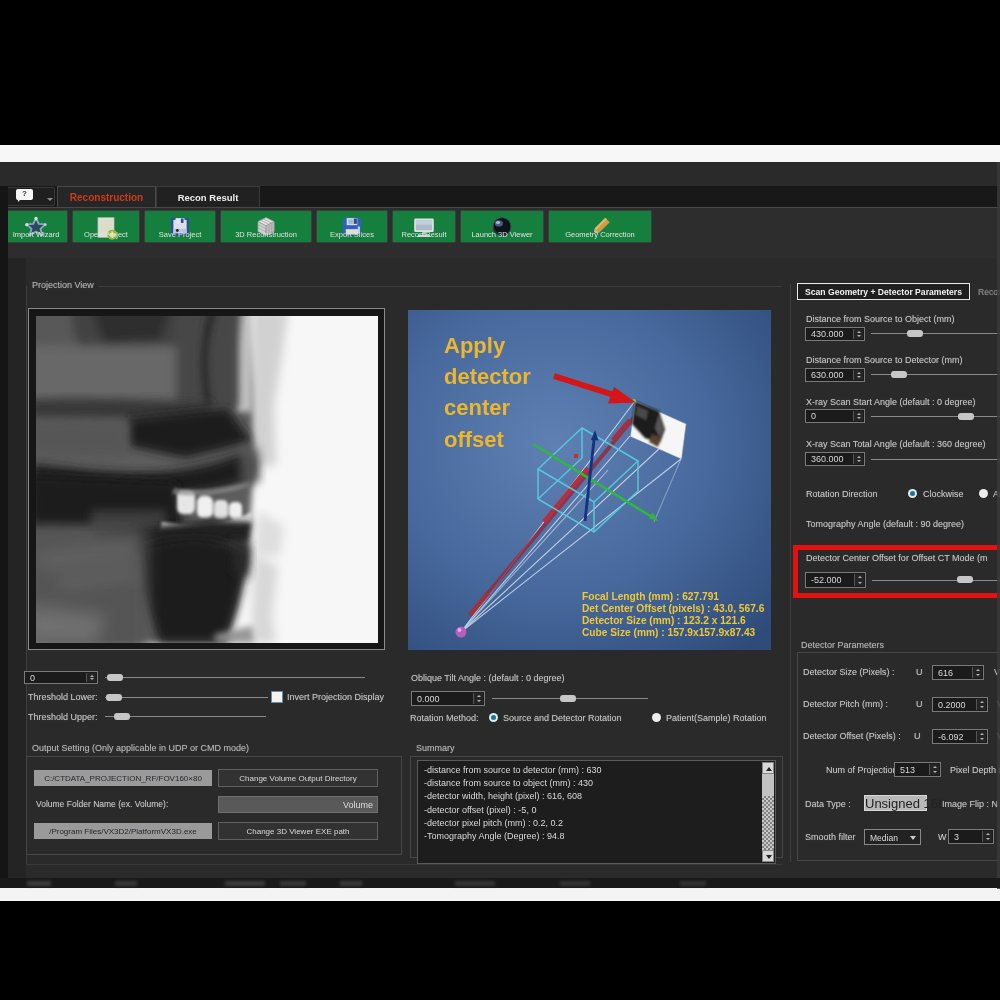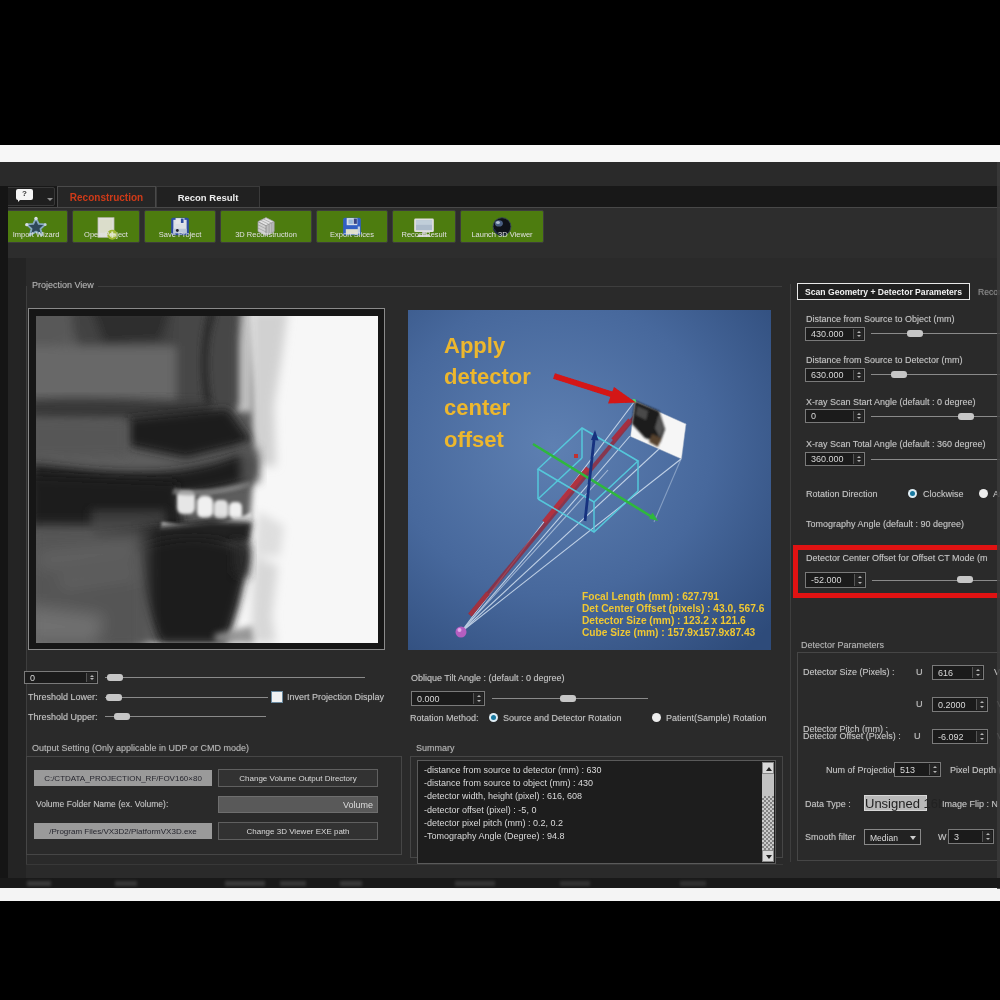--- a/index.html
+++ b/index.html
@@ -25,21 +25,21 @@
   border-radius:3px; }
 .gbox { position:absolute; border:1px solid #464646; }
 .radio { position:absolute; width:9px; height:9px; border-radius:50%; background:#ededed; }
 .radio.sel { background:#dfeef5; }
 .radio.sel:before { content:""; position:absolute; left:2px; top:2px; width:5px; height:5px;
   border-radius:50%; background:#17789f; }
 .btn { position:absolute; background:#323232; border:1px solid #606060; color:#dadada;
   font-size:8px; }
 .btn .c, .cen { position:absolute; left:0; right:0; top:50%; transform:translateY(-50%);
   text-align:center; white-space:nowrap; }
-.tbtn { position:absolute; top:2px; height:33px; background:#4d7c0f;
+.tbtn { position:absolute; top:2px; height:33px; background:#15803d;
   border:1px solid #3d3d3d; border-radius:2px; }
 .ticon { position:absolute; left:50%; top:4px; transform:translateX(-50%); filter:brightness(0.92) saturate(0.85); }
 .tlab { position:absolute; left:0; right:0; bottom:3px; text-align:center;
   font-size:7.5px; color:#e0e0e0; white-space:nowrap; }
 </style>
 </head>
 <body>
 <div id="stage">
 
   <div class="abs" style="left:0; top:145px; width:1000px; height:17px; background:#f7f7f7;"></div>
@@ -136,20 +136,31 @@
     <div class="tbtn" style="left:460px; width:84px;">
       <svg class="ticon" width="25" height="25" viewBox="0 0 28 28">
         <circle cx="14" cy="13" r="10" fill="#10141c"></circle>
         <circle cx="14" cy="13" r="10" fill="none" stroke="#3a4a66" stroke-width="1"></circle>
         <ellipse cx="10.5" cy="9.5" rx="4.5" ry="3.5" fill="#5a7ab0" opacity="0.8"></ellipse>
         <ellipse cx="9.5" cy="8.5" rx="2.2" ry="1.7" fill="#c8d8f0" opacity="0.9"></ellipse>
         <path d="M5 16 a10 10 0 0 0 14 5" stroke="#23304a" stroke-width="2" fill="none"></path>
       </svg>
       <div class="tlab">Launch 3D Viewer</div>
     </div>
+    <div class="tbtn" style="left:548px; width:104px;">
+      <svg class="ticon" width="25" height="25" viewBox="0 0 28 28">
+        <g transform="rotate(45 14 14)">
+          <rect x="10.5" y="2" width="7" height="17" fill="#e8a93c"></rect>
+          <rect x="10.5" y="2" width="2.3" height="17" fill="#f6c96a"></rect>
+          <path d="M10.5 19 h7 l-3.5 5 z" fill="#e8c89a"></path>
+          <path d="M12.8 22.2 l1.2 1.8 l1.2 -1.8 z" fill="#333"></path>
+        </g>
+      </svg>
+      <div class="tlab">Geometry Correction</div>
+    </div>
   </div>
 
   <div class="abs" id="main" style="left:0; top:258px; width:1000px; height:615px; background:#2a2a2a;"></div>
 
   <div class="abs" style="left:790px; top:284px; width:1px; height:578px; background:#3e3e3e;"></div>
   <div class="abs" style="left:797px; top:283px; width:173px; height:17px; border:1px solid #e8e8e8; background:#1f1f1f;">
     <div class="cen" style="font-size:8.6px; color:#f2f2f2; font-weight:bold;">Scan Geometry + Detector Parameters</div>
   </div>
   <div class="lab" style="left:978px; top:287px; color:#8a8a8a; font-size:8.6px;">Recon Para</div>
 
@@ -205,21 +216,21 @@
   <div class="gbox" style="left:797px; top:652px; width:210px; height:209px; border-right:none;"></div>
 
   <div class="lab" style="left:803px; top:667px;">Detector Size (Pixels) :</div>
   <div class="lab" style="left:916px; top:667px;">U</div>
   <div class="spin" style="left:932px; top:665px; width:52px; height:15px;">
       <span class="v">616</span>
       <span class="arr"></span>
     </div>
   <div class="lab" style="left:994px; top:667px;">V</div>
 
-  <div class="lab" style="left:803px; top:699px;margin-top:25px;">Detector Pitch (mm) :</div>
+  <div class="lab" style="left:803px; top:699px;">Detector Pitch (mm) :</div>
   <div class="lab" style="left:916px; top:699px;">U</div>
   <div class="spin" style="left:932px; top:697px; width:56px; height:15px;">
       <span class="v">0.2000</span>
       <span class="arr"></span>
     </div>
   <div class="lab" style="left:997px; top:699px;">V</div>
 
   <div class="lab" style="left:803px; top:731px;">Detector Offset (Pixels) :</div>
   <div class="lab" style="left:914px; top:731px;">U</div>
   <div class="spin" style="left:932px; top:729px; width:56px; height:15px;">

